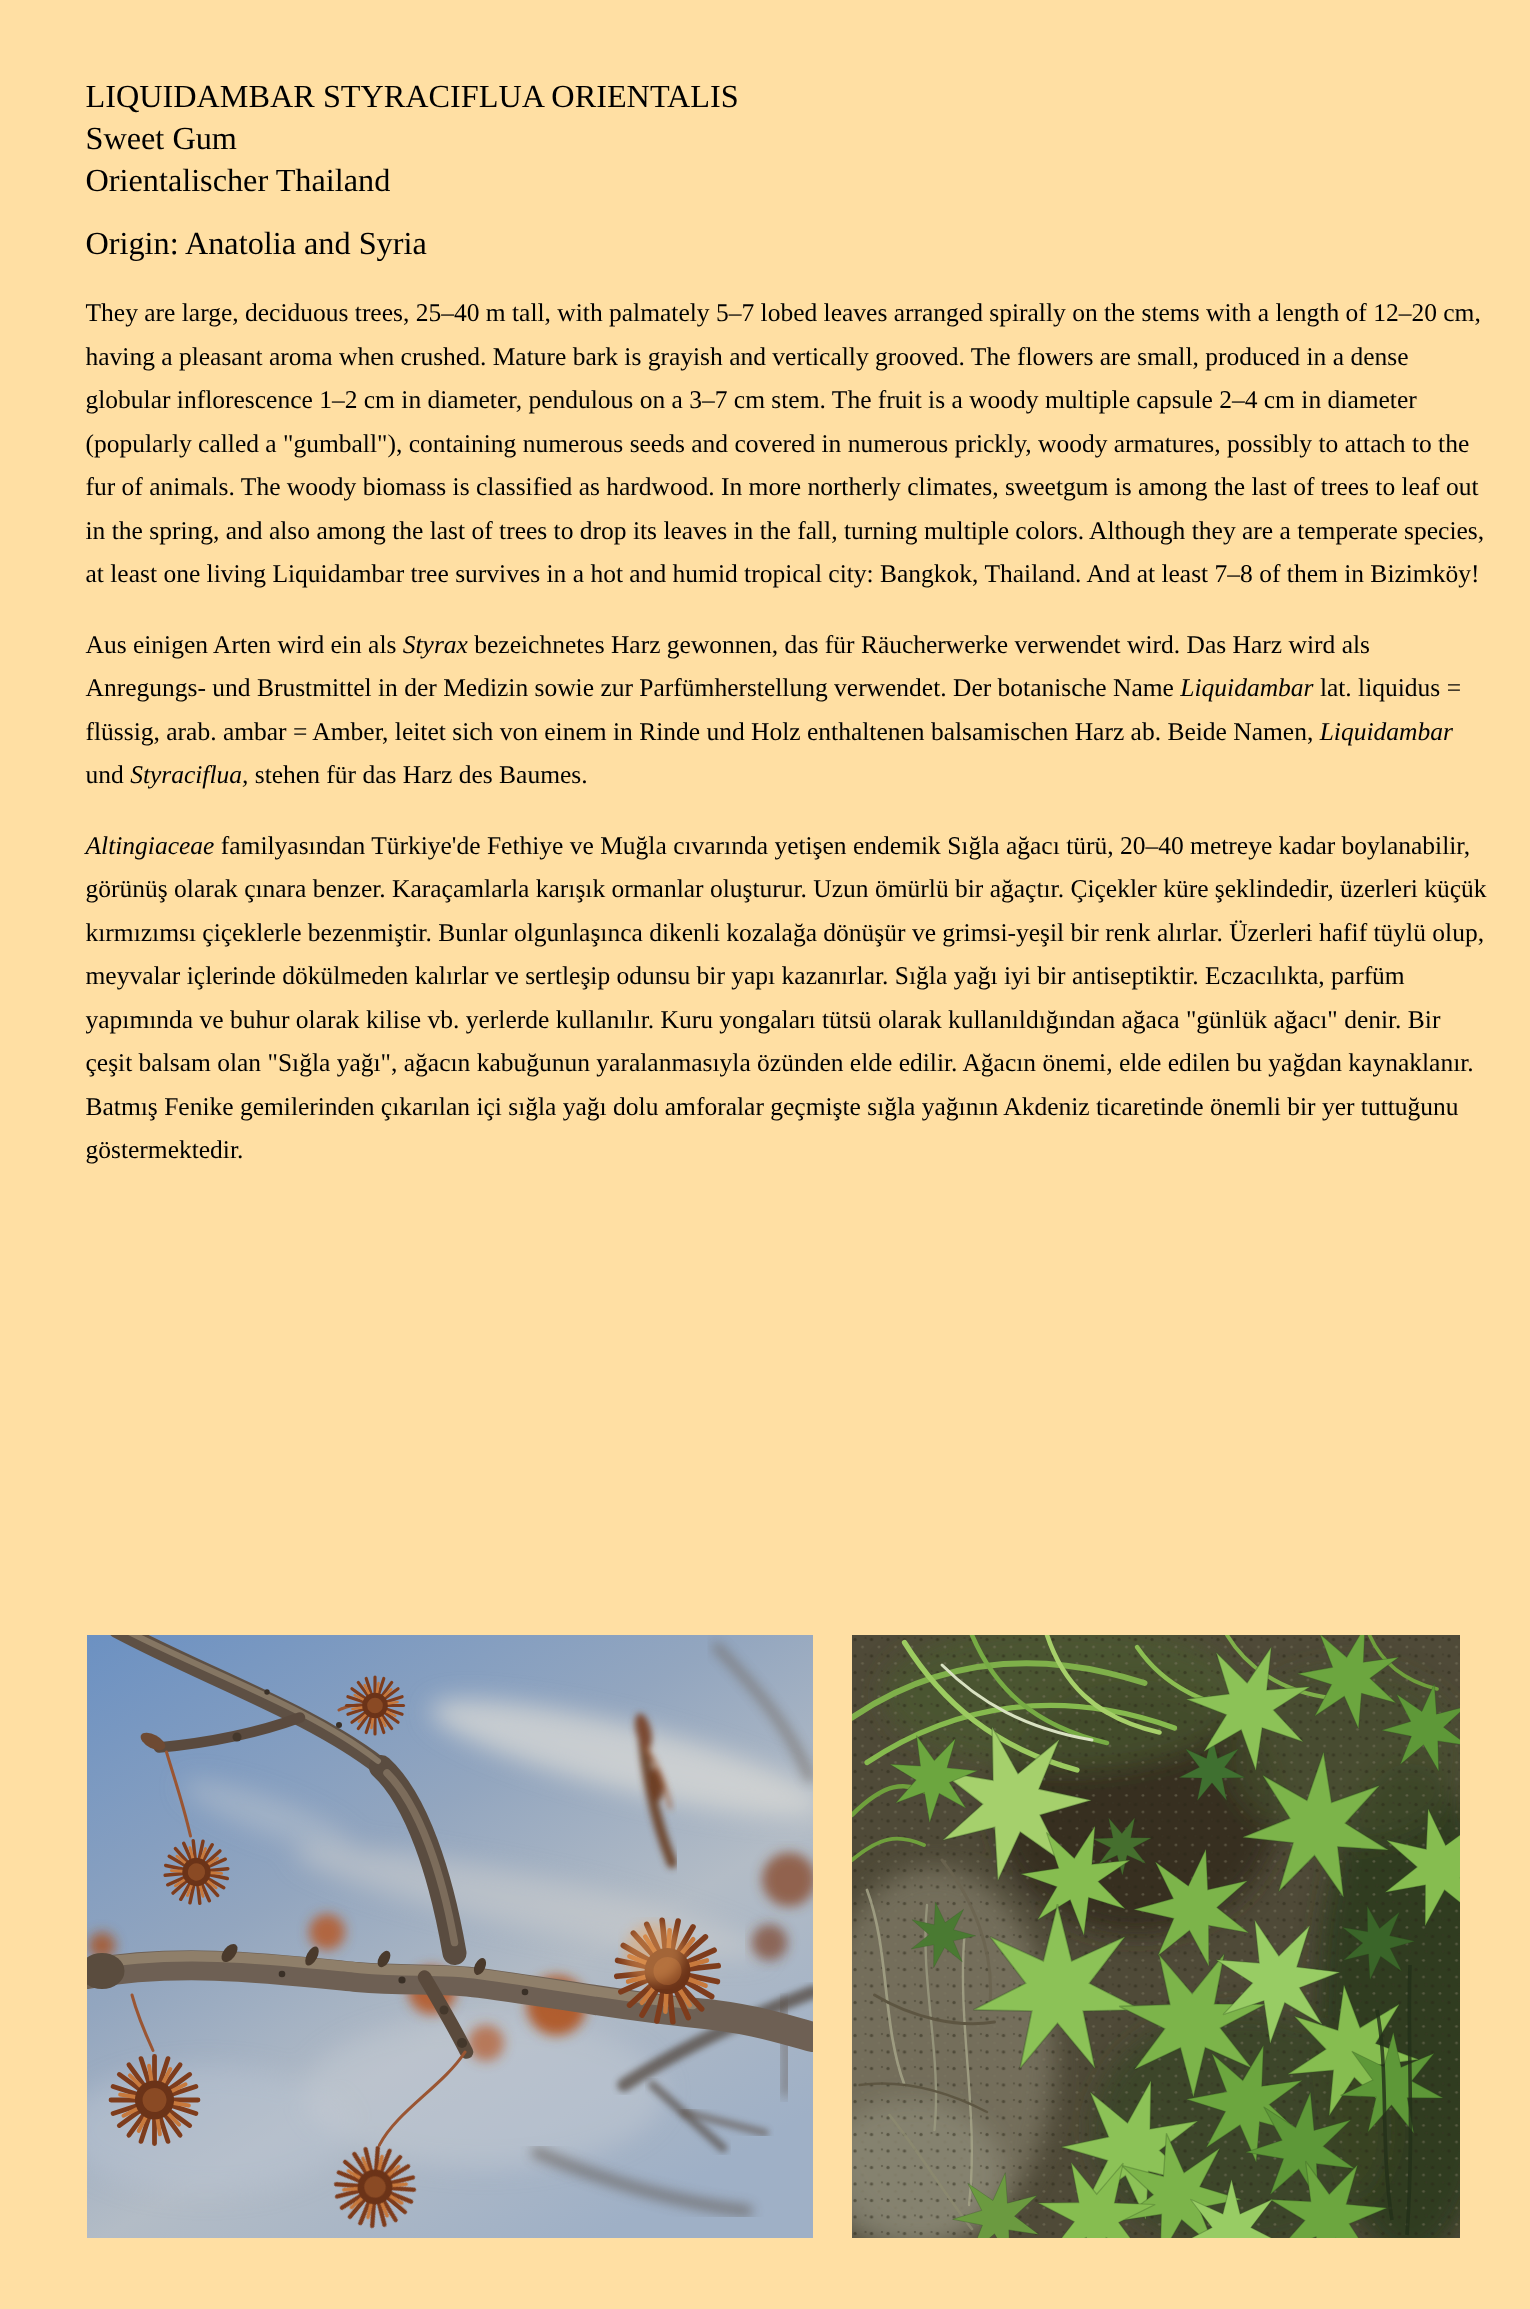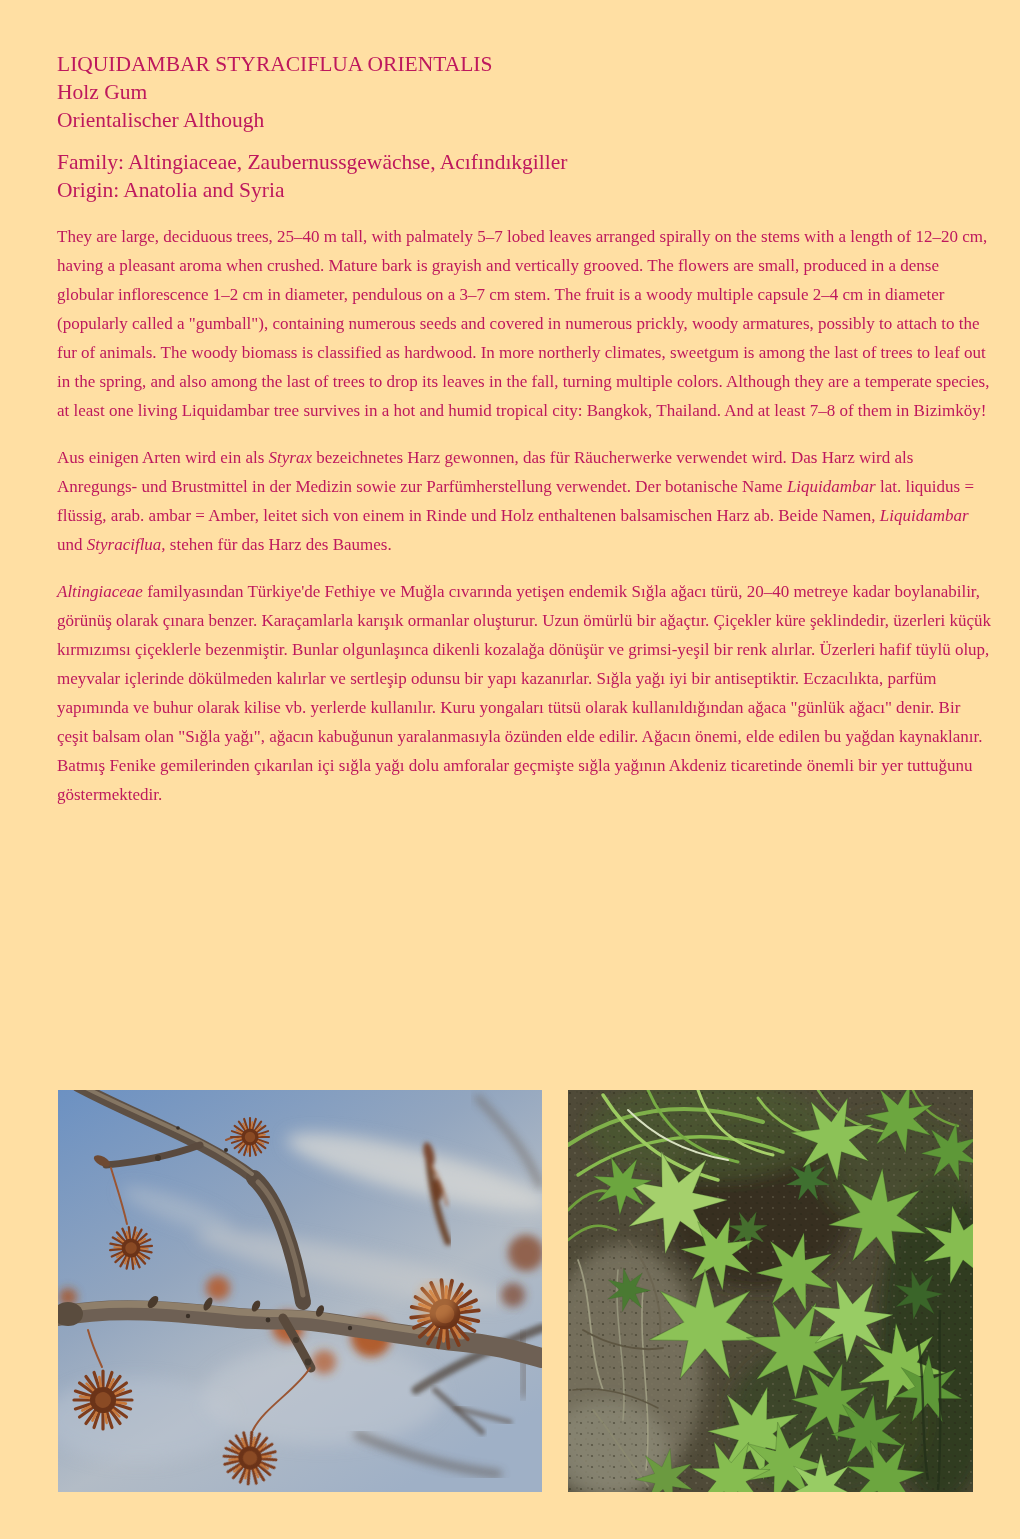--- a/index.html
+++ b/index.html
@@ -1,21 +1,21 @@
 <!DOCTYPE html>
 <html><head>
 <meta charset="utf-8">
 <style>
   html,body{margin:0;padding:0;background:#FFDFA3;}
   .page{
     position:relative;
     width:1020px;height:1539px;
     background:#FFDFA3;
     font-family:"Liberation Serif","DejaVu Serif",serif;
-    color:#be185d;
+    color:#000000;
     overflow:hidden;
   }
   .content{
     position:absolute;left:57px;top:50px;width:936px;
   }
   .head div{font-size:21.5px;line-height:28px;}
   .meta{margin-top:14px;}
   .meta div{font-size:21.5px;line-height:28px;}
   p.para{
     font-size:17px;line-height:29px;
@@ -31,26 +31,25 @@
 </style>
 </head>
 <body>
 
 <div class="page">
 
   <div class="content">
 
     <div class="head">
       <div>LIQUIDAMBAR STYRACIFLUA ORIENTALIS</div>
-      <div>Holz Gum</div>
-      <div>Orientalischer Although</div>
+      <div>Sweet Gum</div>
+      <div>Orientalischer Thailand</div>
     </div>
 
     <div class="meta">
-      <div>Family: Altingiaceae, Zaubernussgewächse, Acıfındıkgiller</div>
       <div>Origin: Anatolia and Syria</div>
     </div>
 
     <p class="para"><span>They are large, deciduous trees, 25–40 m tall, with palmately 5–7 lobed leaves arranged spirally on the stems with a length of 12–20 cm, having a pleasant aroma when crushed. Mature bark is grayish and vertically grooved. The flowers are small, produced in a dense globular inflorescence 1–2 cm in diameter, pendulous on a 3–7 cm stem. The fruit is a woody multiple capsule 2–4 cm in diameter (popularly called a "gumball"), containing numerous seeds and covered in numerous prickly, woody armatures, possibly to attach to the fur of animals. The woody biomass is classified as hardwood. In more northerly climates, sweetgum is among the last of trees to leaf out in the spring, and also among the last of trees to drop its leaves in the fall, turning multiple colors. Although they are a temperate species, at least one living Liquidambar tree survives in a hot and humid tropical city: Bangkok, Thailand. And at least 7–8 of them in Bizimköy!</span></p>
     <p class="para"><span>Aus einigen Arten wird ein als </span><em>Styrax</em><span> bezeichnetes Harz gewonnen, das für Räucherwerke verwendet wird. Das Harz wird als Anregungs- und Brustmittel in der Medizin sowie zur Parfümherstellung verwendet. Der botanische Name </span><em>Liquidambar</em><span> lat. liquidus = flüssig, arab. ambar = Amber, leitet sich von einem in Rinde und Holz enthaltenen balsamischen Harz ab. Beide Namen, </span><em>Liquidambar</em><span> und </span><em>Styraciflua,</em><span> stehen für das Harz des Baumes.</span></p>
     <p class="para"><em>Altingiaceae</em><span> familyasından Türkiye'de Fethiye ve Muğla cıvarında yetişen endemik Sığla ağacı türü, 20–40 metreye kadar boylanabilir, görünüş olarak çınara benzer. Karaçamlarla karışık ormanlar oluşturur. Uzun ömürlü bir ağaçtır. Çiçekler küre şeklindedir, üzerleri küçük kırmızımsı çiçeklerle bezenmiştir. Bunlar olgunlaşınca dikenli kozalağa dönüşür ve grimsi-yeşil bir renk alırlar. Üzerleri hafif tüylü olup, meyvalar içlerinde dökülmeden kalırlar ve sertleşip odunsu bir yapı kazanırlar. Sığla yağı iyi bir antiseptiktir. Eczacılıkta, parfüm yapımında ve buhur olarak kilise vb. yerlerde kullanılır. Kuru yongaları tütsü olarak kullanıldığından ağaca "günlük ağacı" denir. Bir çeşit balsam olan "Sığla yağı", ağacın kabuğunun yaralanmasıyla özünden elde edilir. Ağacın önemi, elde edilen bu yağdan kaynaklanır. Batmış Fenike gemilerinden çıkarılan içi sığla yağı dolu amforalar geçmişte sığla yağının Akdeniz ticaretinde önemli bir yer tuttuğunu göstermektedir.</span></p>
 
   </div>
 
   <div class="photos">

